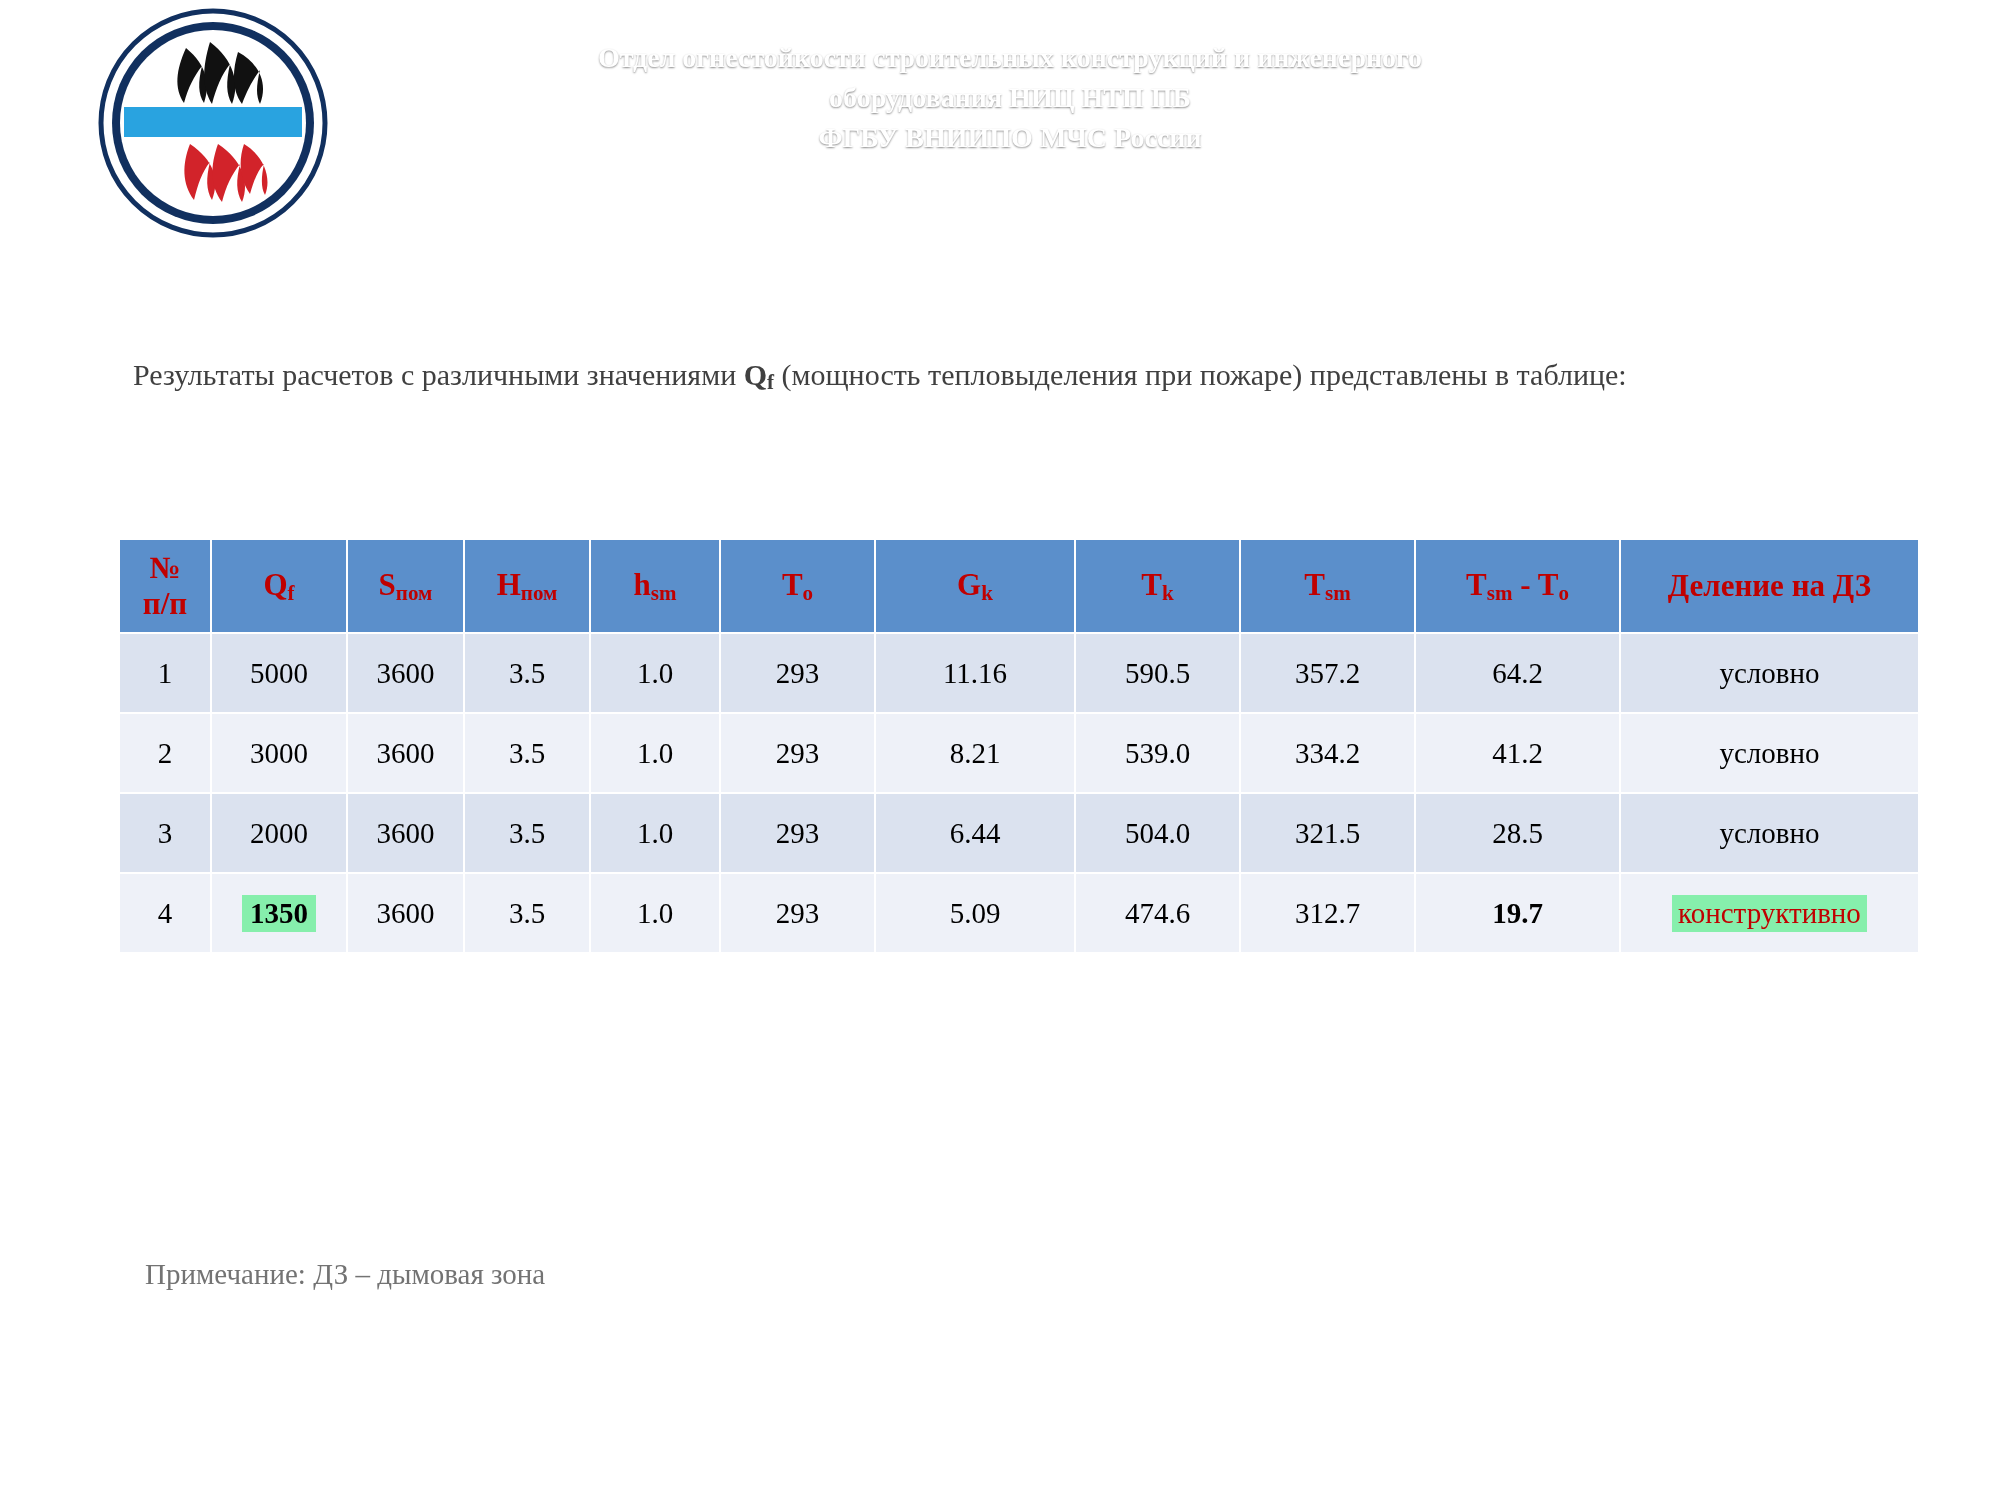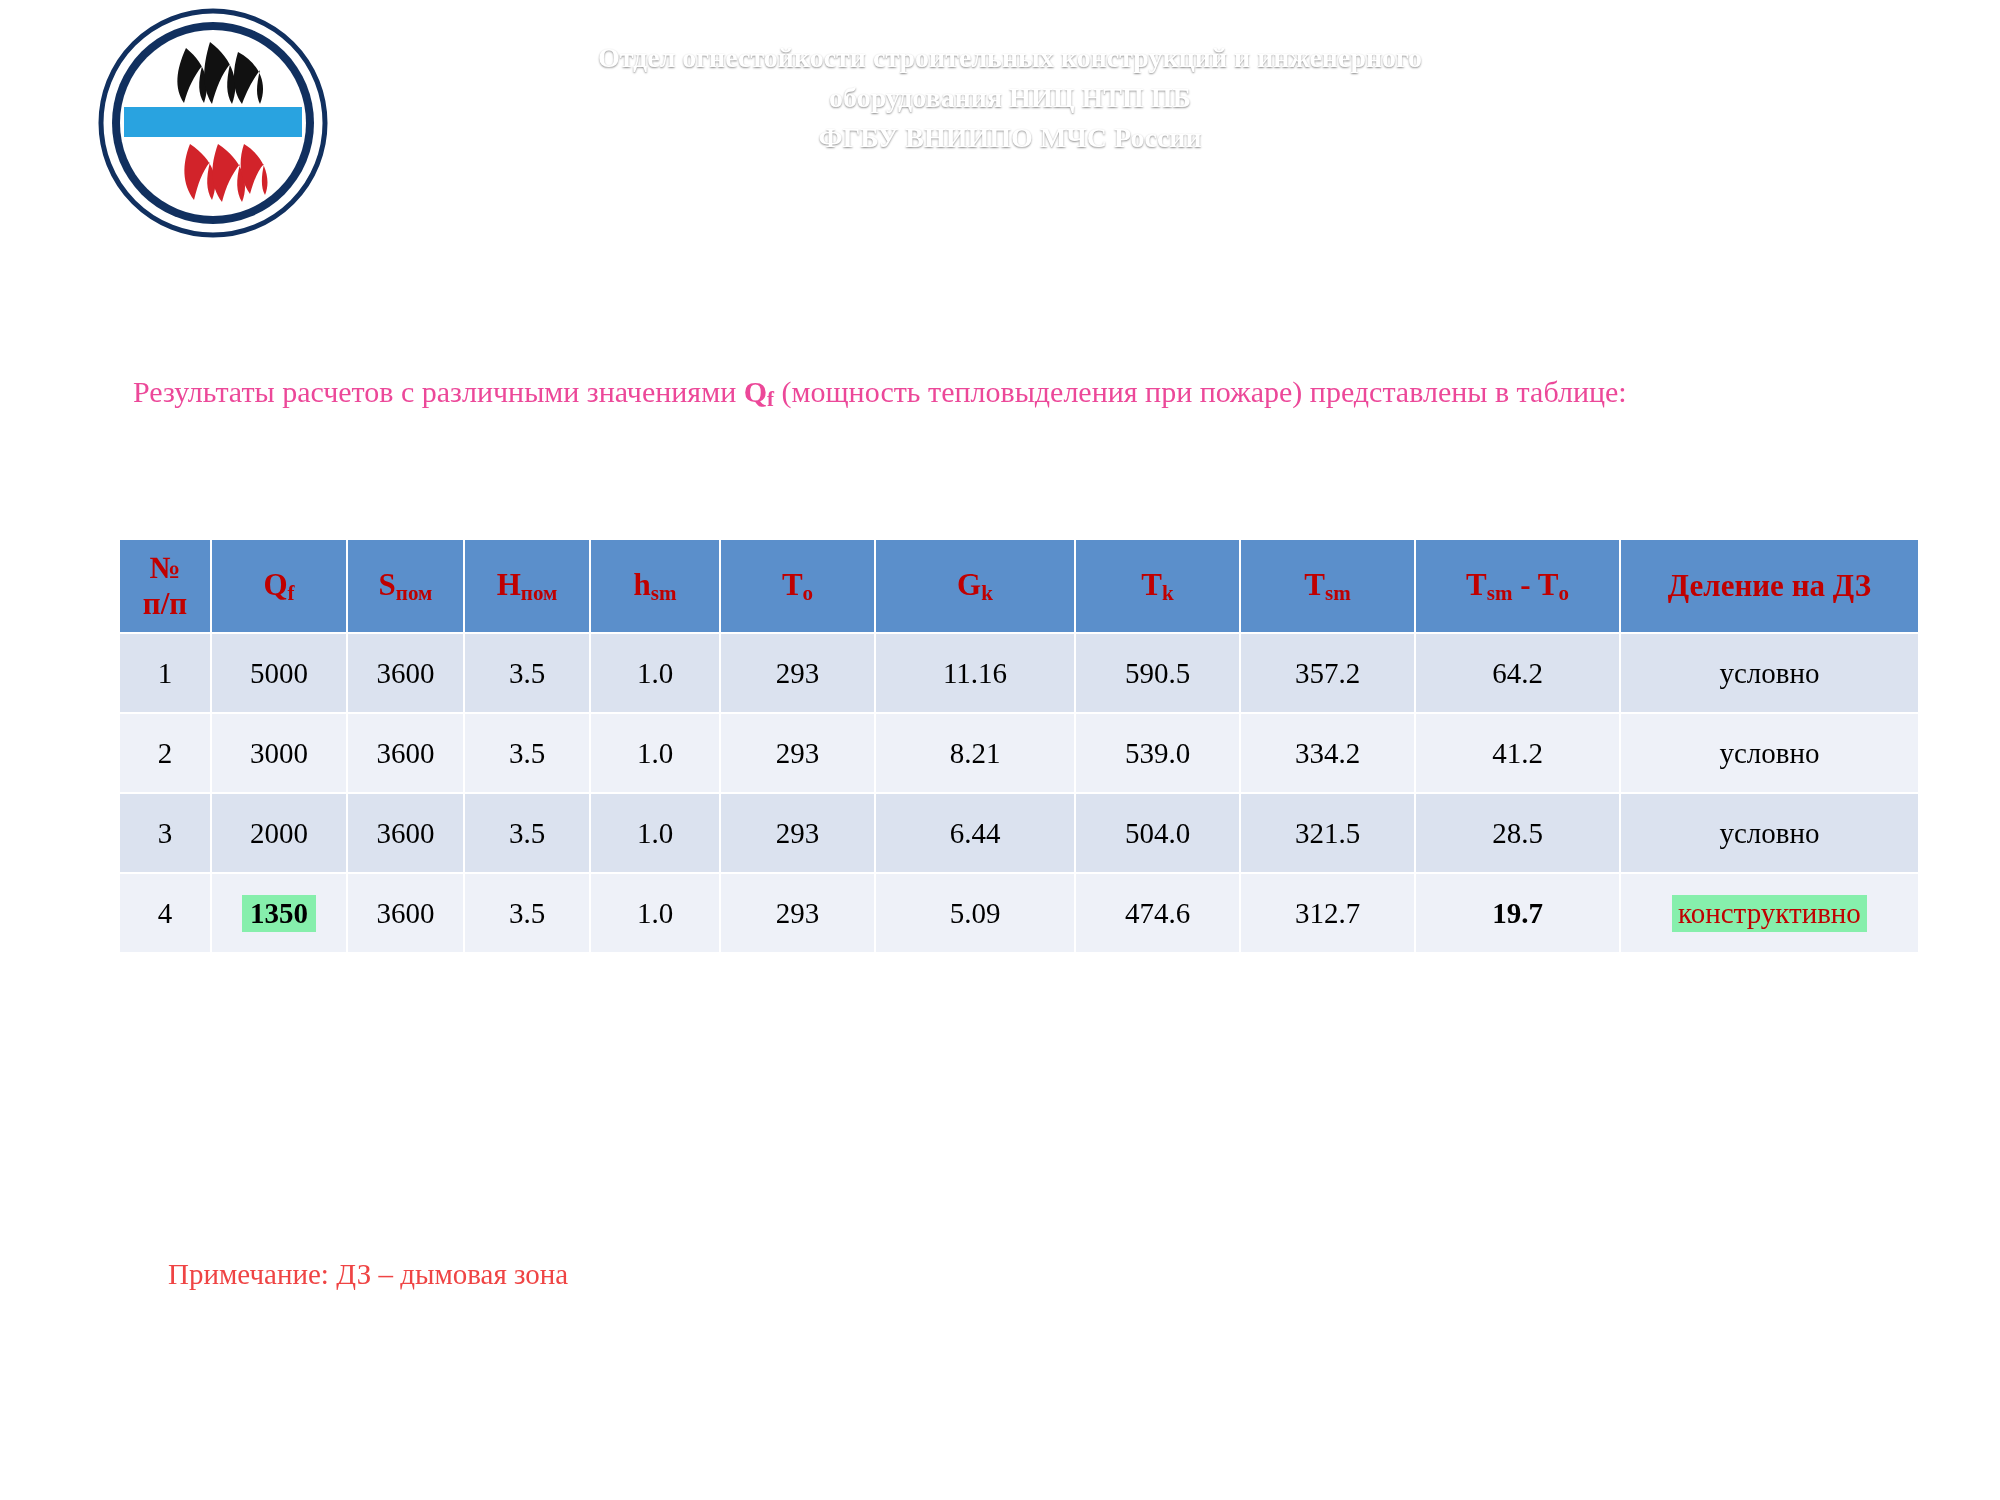--- a/index.html
+++ b/index.html
@@ -69,24 +69,24 @@
   .content {
     position: absolute;
     left: 0;
     top: 248px;
     width: 2000px;
     height: 1252px;
   }
   .intro {
     position: absolute;
     left: 133px;
-    top: 122px;
+    top: 105px;
     width: 1730px;
     font-size: 30px;
-    color: #ec4899;
+    color: #404040;
     line-height: 1.45;
     text-align: justify;
   }
   .intro b { font-weight: bold; }
   .intro .sub { font-size: 21px; vertical-align: -4px; font-weight: bold; }
 
   
   .group-row {
     position: absolute;
     left: 118px;
@@ -165,22 +165,21 @@
     padding: 2px 6px;
     display: inline-block;
   }
   .bold { font-weight: bold; margin-top: 28px; }
 
   .note {
     position: absolute;
     left: 145px;
     top: 1010px;
     font-size: 29px;
-    color: #ef4444;
-    margin-left: 23px;
+    color: #737373;
   }
 </style>
 </head>
 <body>
 
 <div class="header">
   <div class="hdr-streaks"></div>
 
   <div class="emblem">
     <svg width="230" height="230" viewBox="0 0 230 230" xmlns="http://www.w3.org/2000/svg">

